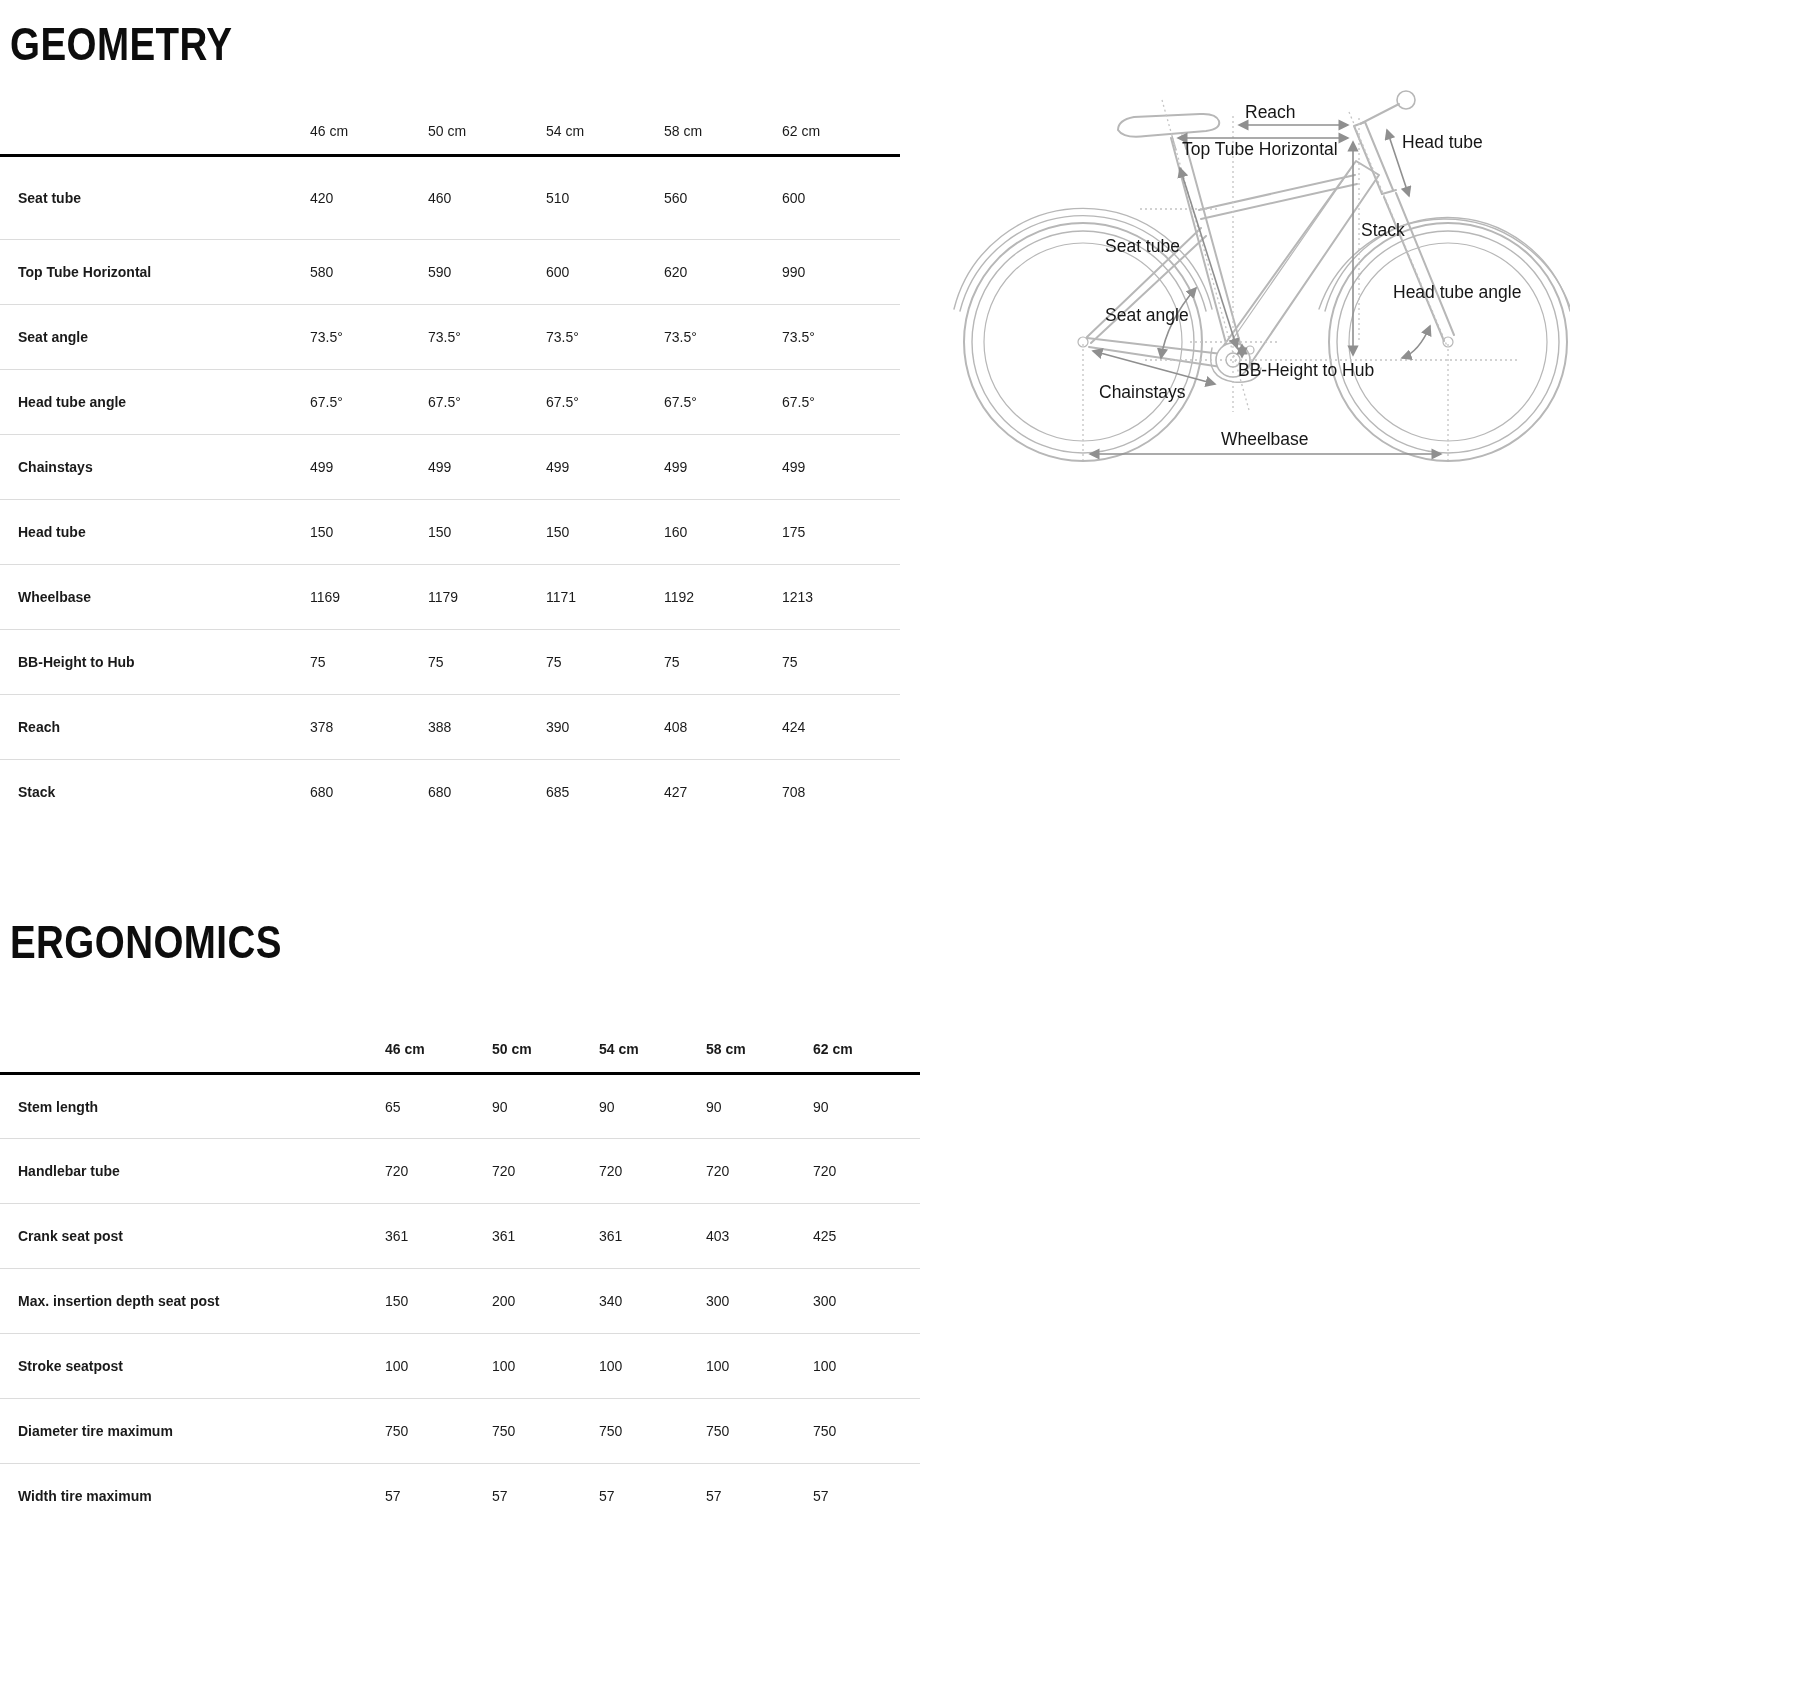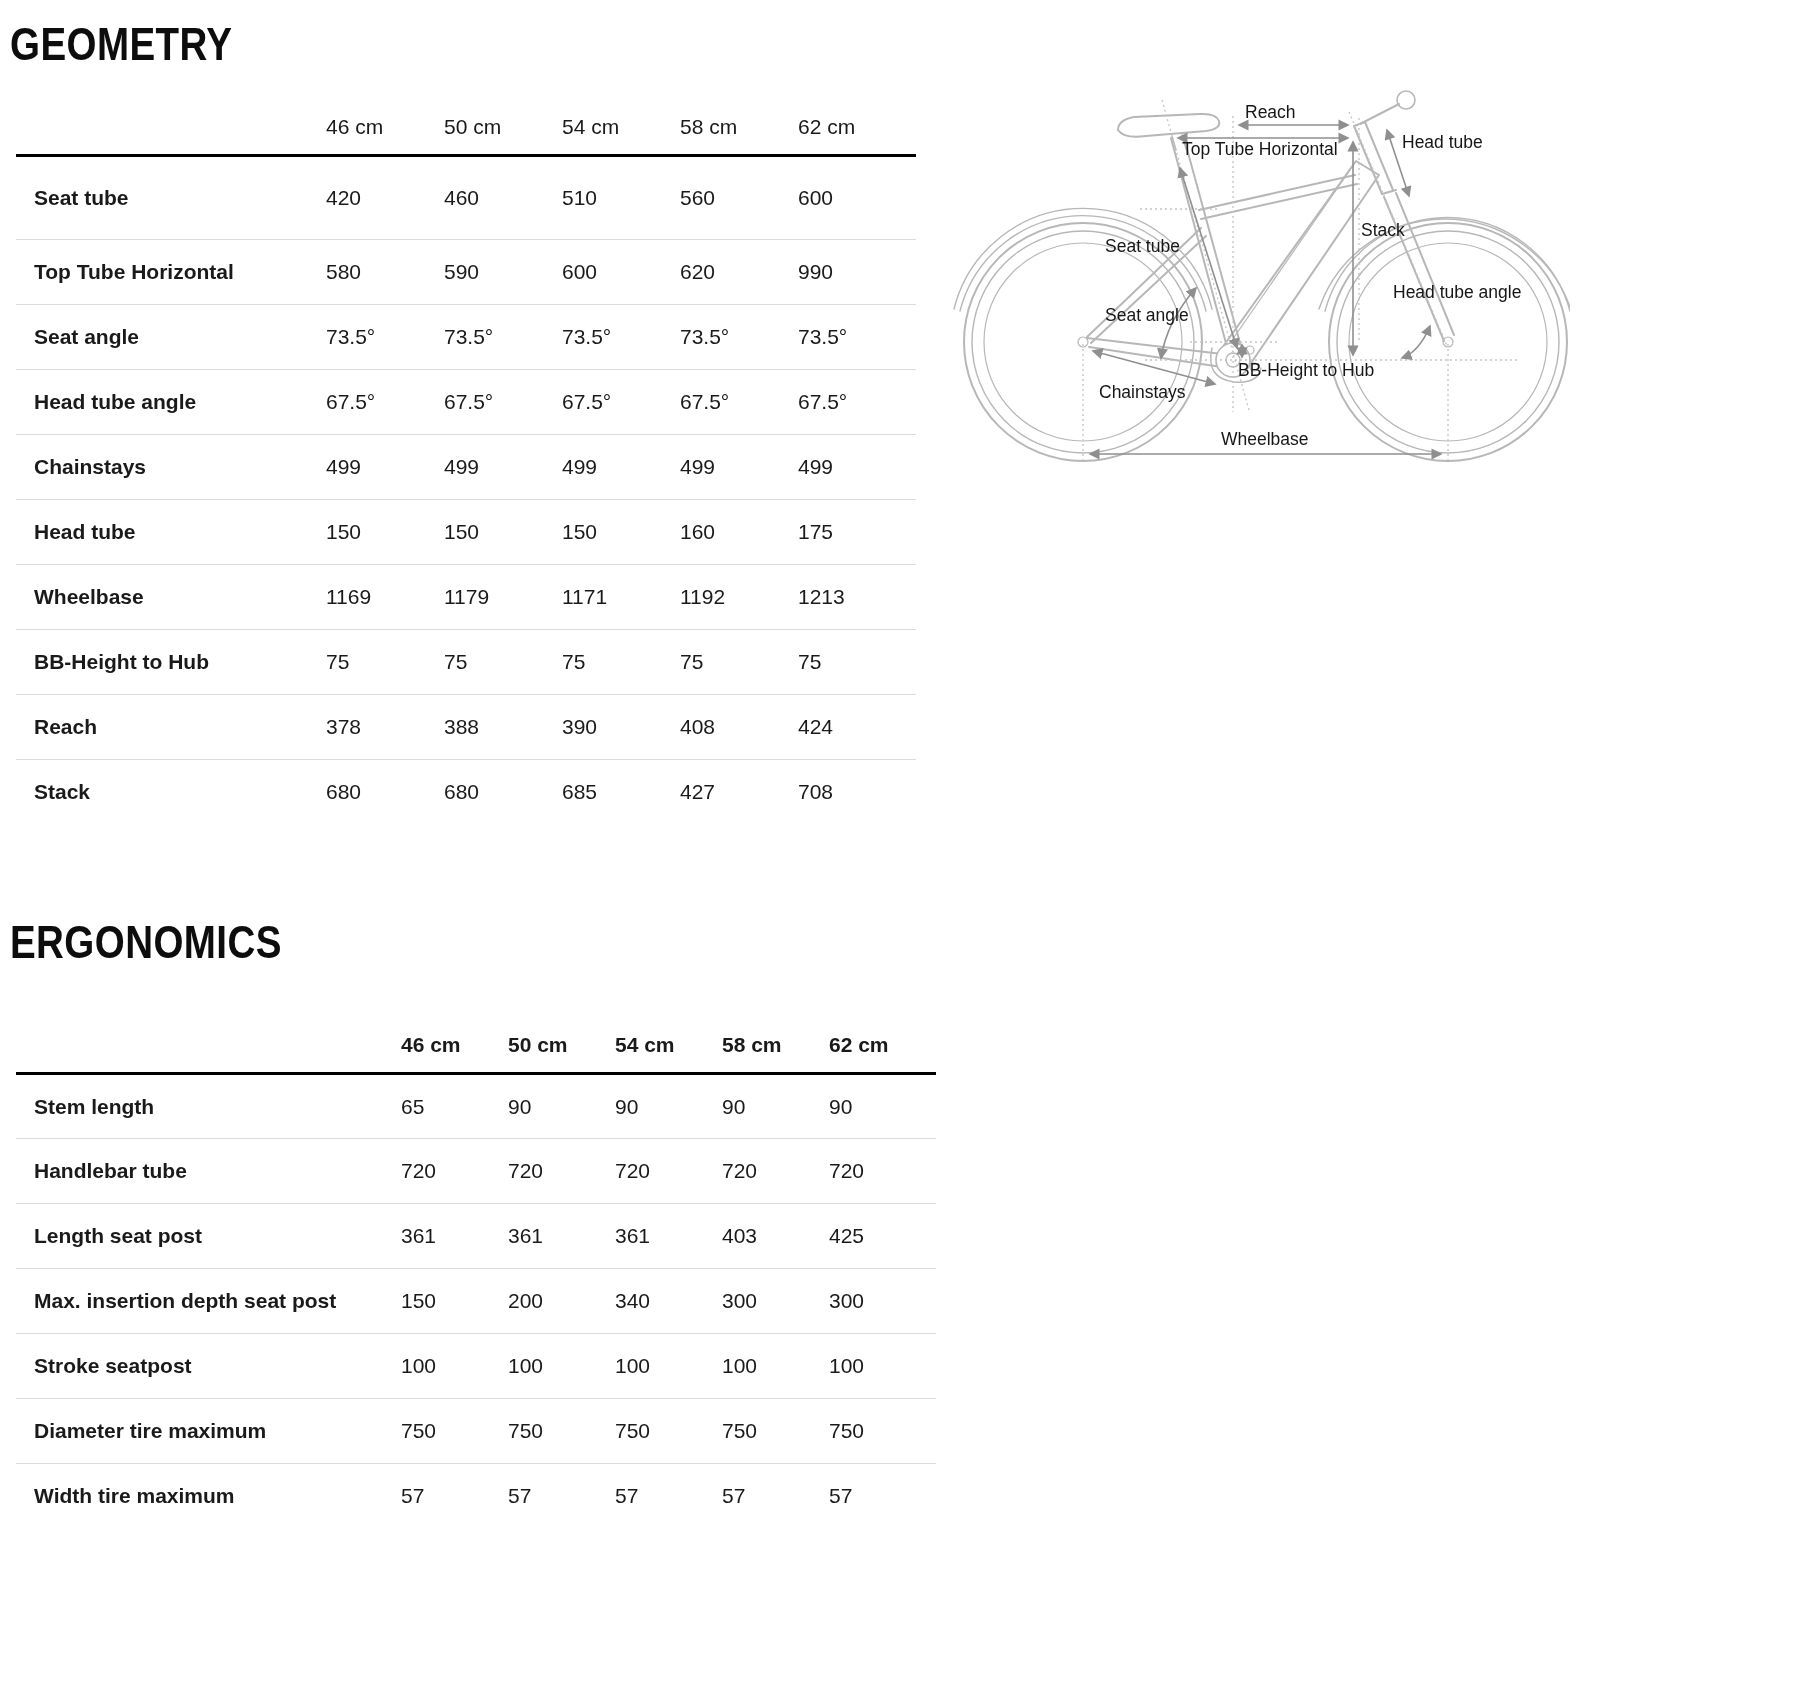--- a/index.html
+++ b/index.html
@@ -13,23 +13,23 @@
   }
   .heading{
     position:absolute;left:10px;
     font-size:47px;font-weight:800;letter-spacing:0.5px;
     transform:scaleX(0.82);transform-origin:left center;
     white-space:nowrap;color:#0d0d0d;
   }
   #geo-title{top:16px;}
   #ergo-title{top:914px;}
   table.spec{
-    position:absolute;left:16px;
+    position:absolute;left:0;
     border-collapse:collapse;table-layout:fixed;
-    font-size:21px;
+    font-size:14px;
   }
   #geo-table{top:96px;width:900px;}
   #ergo-table{top:1014px;width:920px;}
   table.spec th,table.spec td{
     text-align:left;padding:0;font-weight:400;vertical-align:middle;
     white-space:nowrap;overflow:hidden;
   }
   table.spec thead th{
     vertical-align:bottom;height:43px;padding-bottom:15px;
     border-bottom:3px solid #000;
@@ -284,21 +284,21 @@
       </tr>
       <tr>
         <th>Handlebar tube</th>
         <td>720</td>
         <td>720</td>
         <td>720</td>
         <td>720</td>
         <td>720</td>
       </tr>
       <tr>
-        <th>Length seat post</th>
+        <th>Crank seat post</th>
         <td>361</td>
         <td>361</td>
         <td>361</td>
         <td>403</td>
         <td>425</td>
       </tr>
       <tr>
         <th>Max. insertion depth seat post</th>
         <td>150</td>
         <td>200</td>

